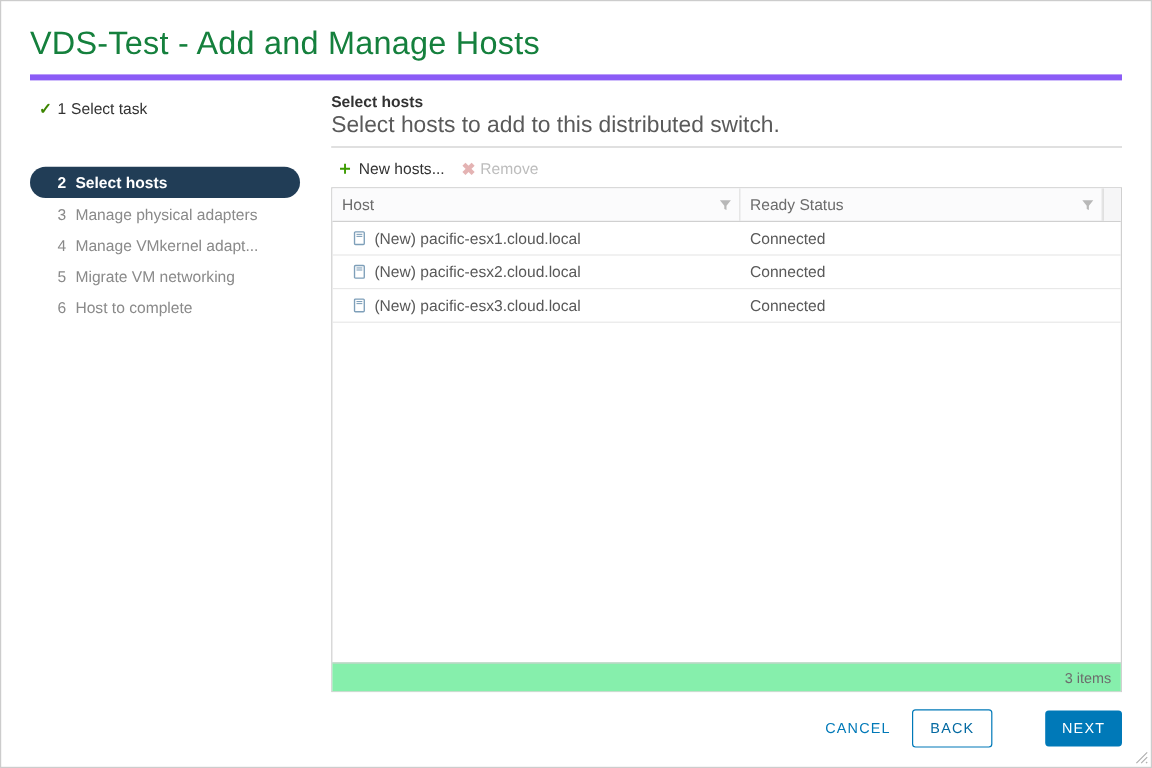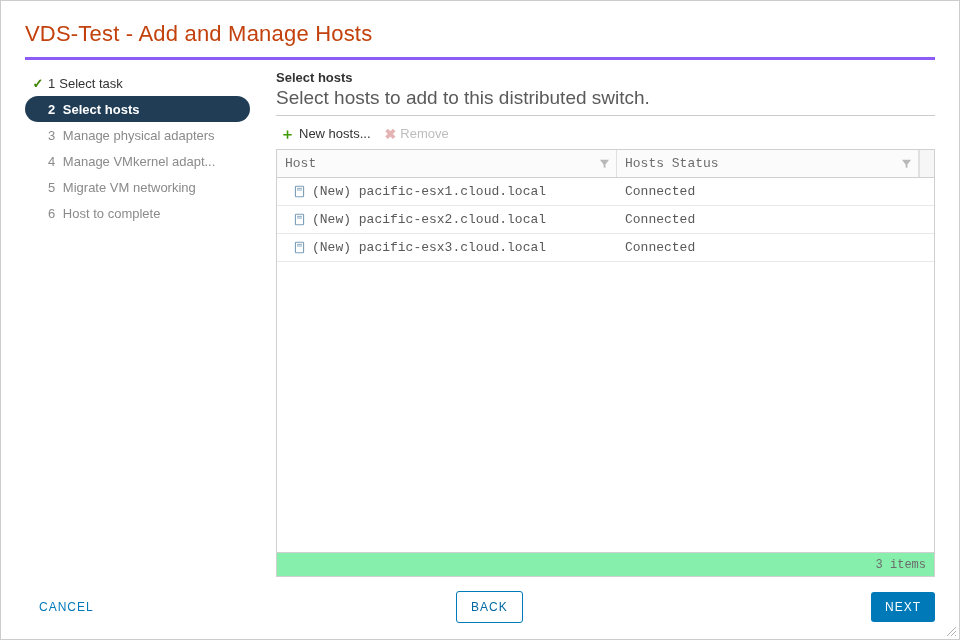--- a/index.html
+++ b/index.html
@@ -20,25 +20,25 @@
     .dialog {
       width: 960px;
       height: 640px;
       padding: 20px 24px 16px 24px;
       display: flex;
       flex-direction: column;
       border: 1px solid #ccc;
       position: relative;
     }
     .dialog-title {
-      font-size: 22px;
+      font-size: 27px;
       font-weight: 300;
-      color: #c2410c;
+      color: #15803d;
       padding-bottom: 10px;
-      border-bottom: 3px solid #8b5cf6;
+      border-bottom: 5px solid #8b5cf6;
       letter-spacing: 0.2px;
     }
     .content {
       display: flex;
       flex: 1;
       overflow: hidden;
     }
     .sidebar {
       width: 225px;
       padding-top: 10px;
@@ -57,20 +57,21 @@
       cursor: default;
     }
     .step.completed {
       color: #333;
     }
     .step.active {
       background: #213d56;
       color: #fff;
       border-radius: 14px;
       font-weight: 700;
+      margin-top: 36px;
     }
     .step-check {
       color: #3c8500;
       font-weight: 700;
       margin-right: 3px;
       width: 14px;
       display: inline-block;
       text-align: center;
       font-size: 13px;
     }
@@ -129,21 +130,20 @@
       font-weight: 700;
       font-size: 14px;
       line-height: 1;
     }
     .grid {
       border: 1px solid #d0d0d0;
       flex: 1;
       display: flex;
       flex-direction: column;
       min-height: 0;
-      font-family: Liberation Mono, monospace;
     }
     .grid-header-row {
       display: flex;
       background: #fbfbfc;
       border-bottom: 1px solid #d0d0d0;
       height: 28px;
     }
     .grid-header-cell {
       display: flex;
       align-items: center;
@@ -218,21 +218,21 @@
       display: flex;
       align-items: center;
       justify-content: flex-end;
       padding: 0 8px;
       color: #6c6c6c;
       font-size: 12px;
       background: #86efac;
     }
     .footer-bar {
       display: flex;
-      justify-content: space-between;
+      justify-content: flex-end;
       align-items: center;
       gap: 4px;
       padding-top: 14px;
     }
     .btn {
       font-size: 12px;
       letter-spacing: 1px;
       padding: 8px 14px;
       border-radius: 3px;
       cursor: pointer;
@@ -244,20 +244,21 @@
       color: #0079b8;
     }
     .btn-back {
       color: #0369a1;
       border: 1px solid #0079b8;
       background: #fff;
     }
     .btn-next {
       background: #0079b8;
       color: #fff;
+      margin-left: 40px;
     }
     .resize-corner {
       position: absolute;
       right: 2px;
       bottom: 2px;
       width: 11px;
       height: 11px;
       color: #b0b0b0;
     }
     .resize-corner svg {
@@ -329,21 +330,21 @@
         <div class="grid-header-row">
           <div class="grid-header-cell col-host">
             <span>Host</span>
             <span class="filter-icon">
               <svg viewBox="0 0 12 12">
                   <path d="M1 2 L11 2 L7 7 L7 11 L5 10 L5 7 Z" fill="currentColor"></path>
                 </svg>
             </span>
           </div>
           <div class="grid-header-cell col-status">
-            <span>Hosts Status</span>
+            <span>Ready Status</span>
             <span class="filter-icon">
               <svg viewBox="0 0 12 12">
                   <path d="M1 2 L11 2 L7 7 L7 11 L5 10 L5 7 Z" fill="currentColor"></path>
                 </svg>
             </span>
           </div>
           <div class="col-scroll"></div>
         </div>
 
         <div class="grid-body">

